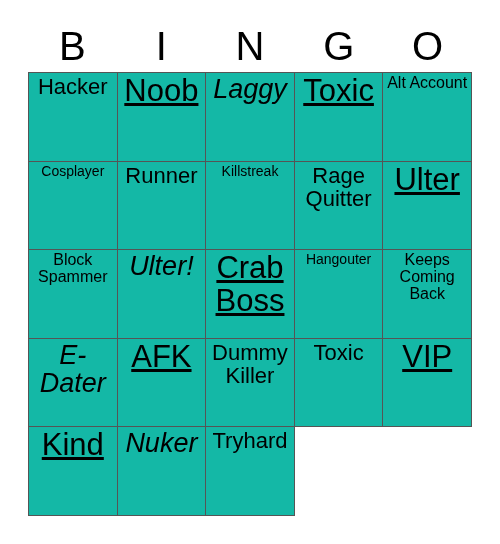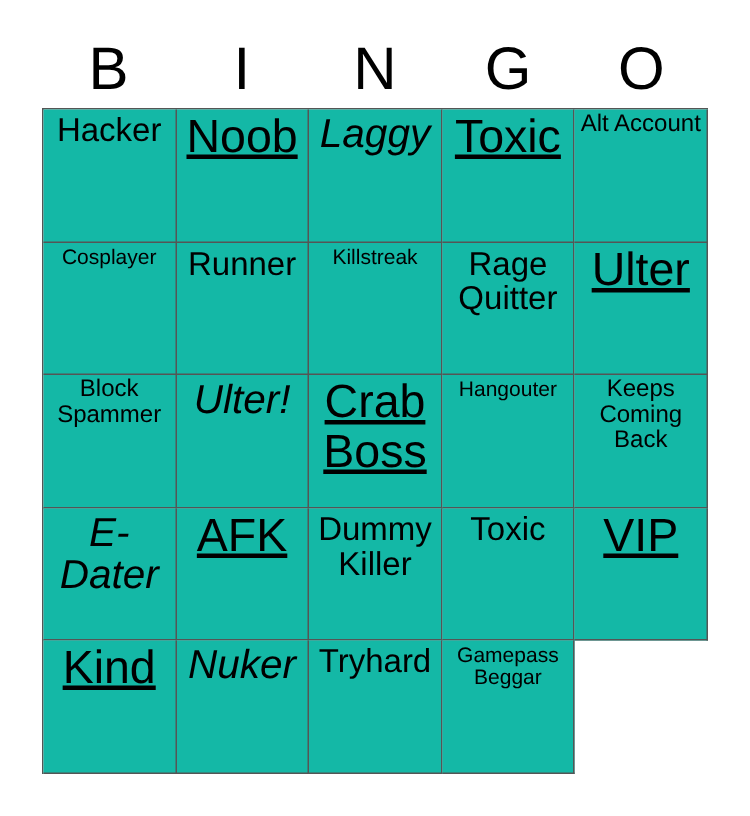--- a/index.html
+++ b/index.html
@@ -163,18 +163,15 @@
       </div>
       <div class="cell">
         <span class="cell-text fs-xl">Kind</span>
       </div>
       <div class="cell">
         <span class="cell-text fs-lg">Nuker</span>
       </div>
       <div class="cell">
         <span class="cell-text fs-md">Tryhard</span>
       </div>
-      <div class="cell">
-        <span class="cell-text fs-xs">Gamepass Beggar</span>
-      </div>
     </div>
 
 </div>
 
 </body></html>

